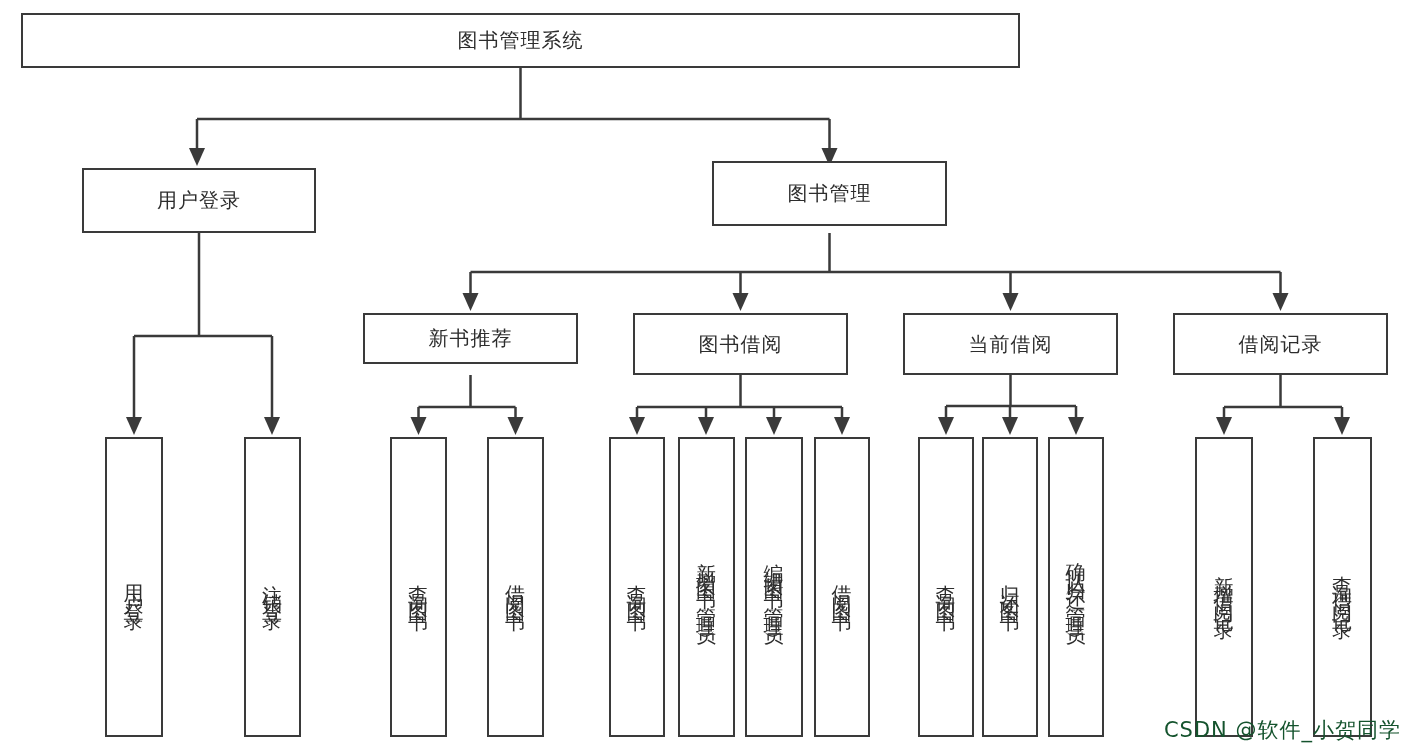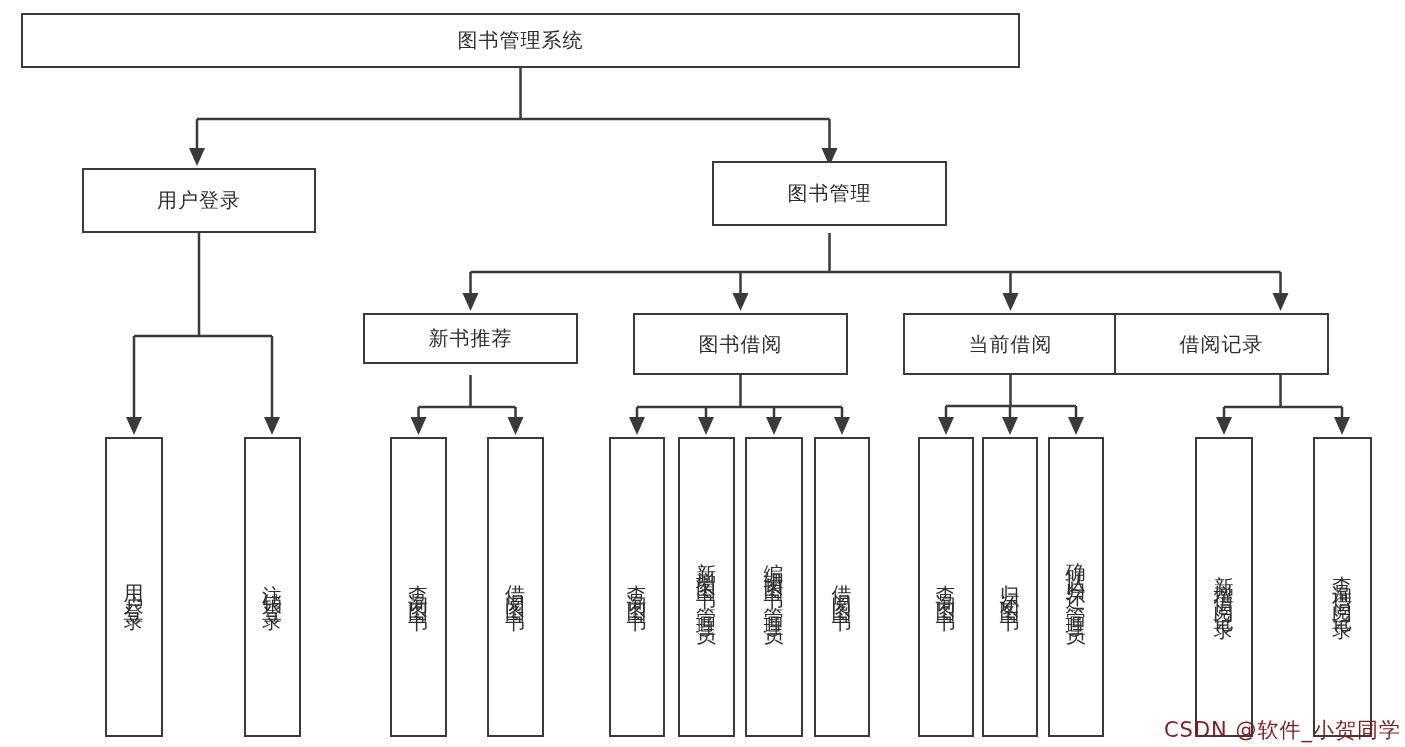--- a/index.html
+++ b/index.html
@@ -33,21 +33,21 @@
     writing-mode:vertical-rl;
     text-orientation:mixed;
     letter-spacing:9px;
     white-space:normal;
     line-height:1;
   }
   #watermark {
     position:absolute;
     right:4px; bottom:3px;
     font-size:21px;
-    color:#7f1d1d;
+    color:#14532d;
     letter-spacing:1px;
     z-index:5;
     margin-top:9px;
   }
 </style>
 </head>
 <body>
 
 <div id="stage">
 
@@ -109,21 +109,21 @@
   </svg>
 
   <div class="node" style="left:21px; top:13px; width:999px; height:55px;">图书管理系统</div>
 
   <div class="node" style="left:82px; top:168px; width:234px; height:65px;">用户登录</div>
   <div class="node" style="left:712px; top:161px; width:235px; height:65px;">图书管理</div>
 
   <div class="node" style="left:363px; top:313px; width:215px; height:51px;">新书推荐</div>
   <div class="node" style="left:633px; top:313px; width:215px; height:62px;">图书借阅</div>
   <div class="node" style="left:903px; top:313px; width:215px; height:62px;">当前借阅</div>
-  <div class="node" style="left:1114px; top:313px; width:215px; height:62px;">借阅记录</div>
+  <div class="node" style="left:1173px; top:313px; width:215px; height:62px;">借阅记录</div>
 
   <div class="node vnode" style="left:105px; top:437px; width:58px; height:300px;">用户登录</div>
   <div class="node vnode" style="left:244px; top:437px; width:57px; height:300px;">注销登录</div>
 
   <div class="node vnode" style="left:390px; top:437px; width:57px; height:300px;">查询图书</div>
   <div class="node vnode" style="left:487px; top:437px; width:57px; height:300px;">借阅图书</div>
 
   <div class="node vnode" style="left:609px; top:437px; width:56px; height:300px;">查询图书</div>
   <div class="node vnode" style="left:678px; top:437px; width:57px; height:300px;">新增图书（管理员）</div>
   <div class="node vnode" style="left:745px; top:437px; width:58px; height:300px;">编辑图书（管理员）</div>

